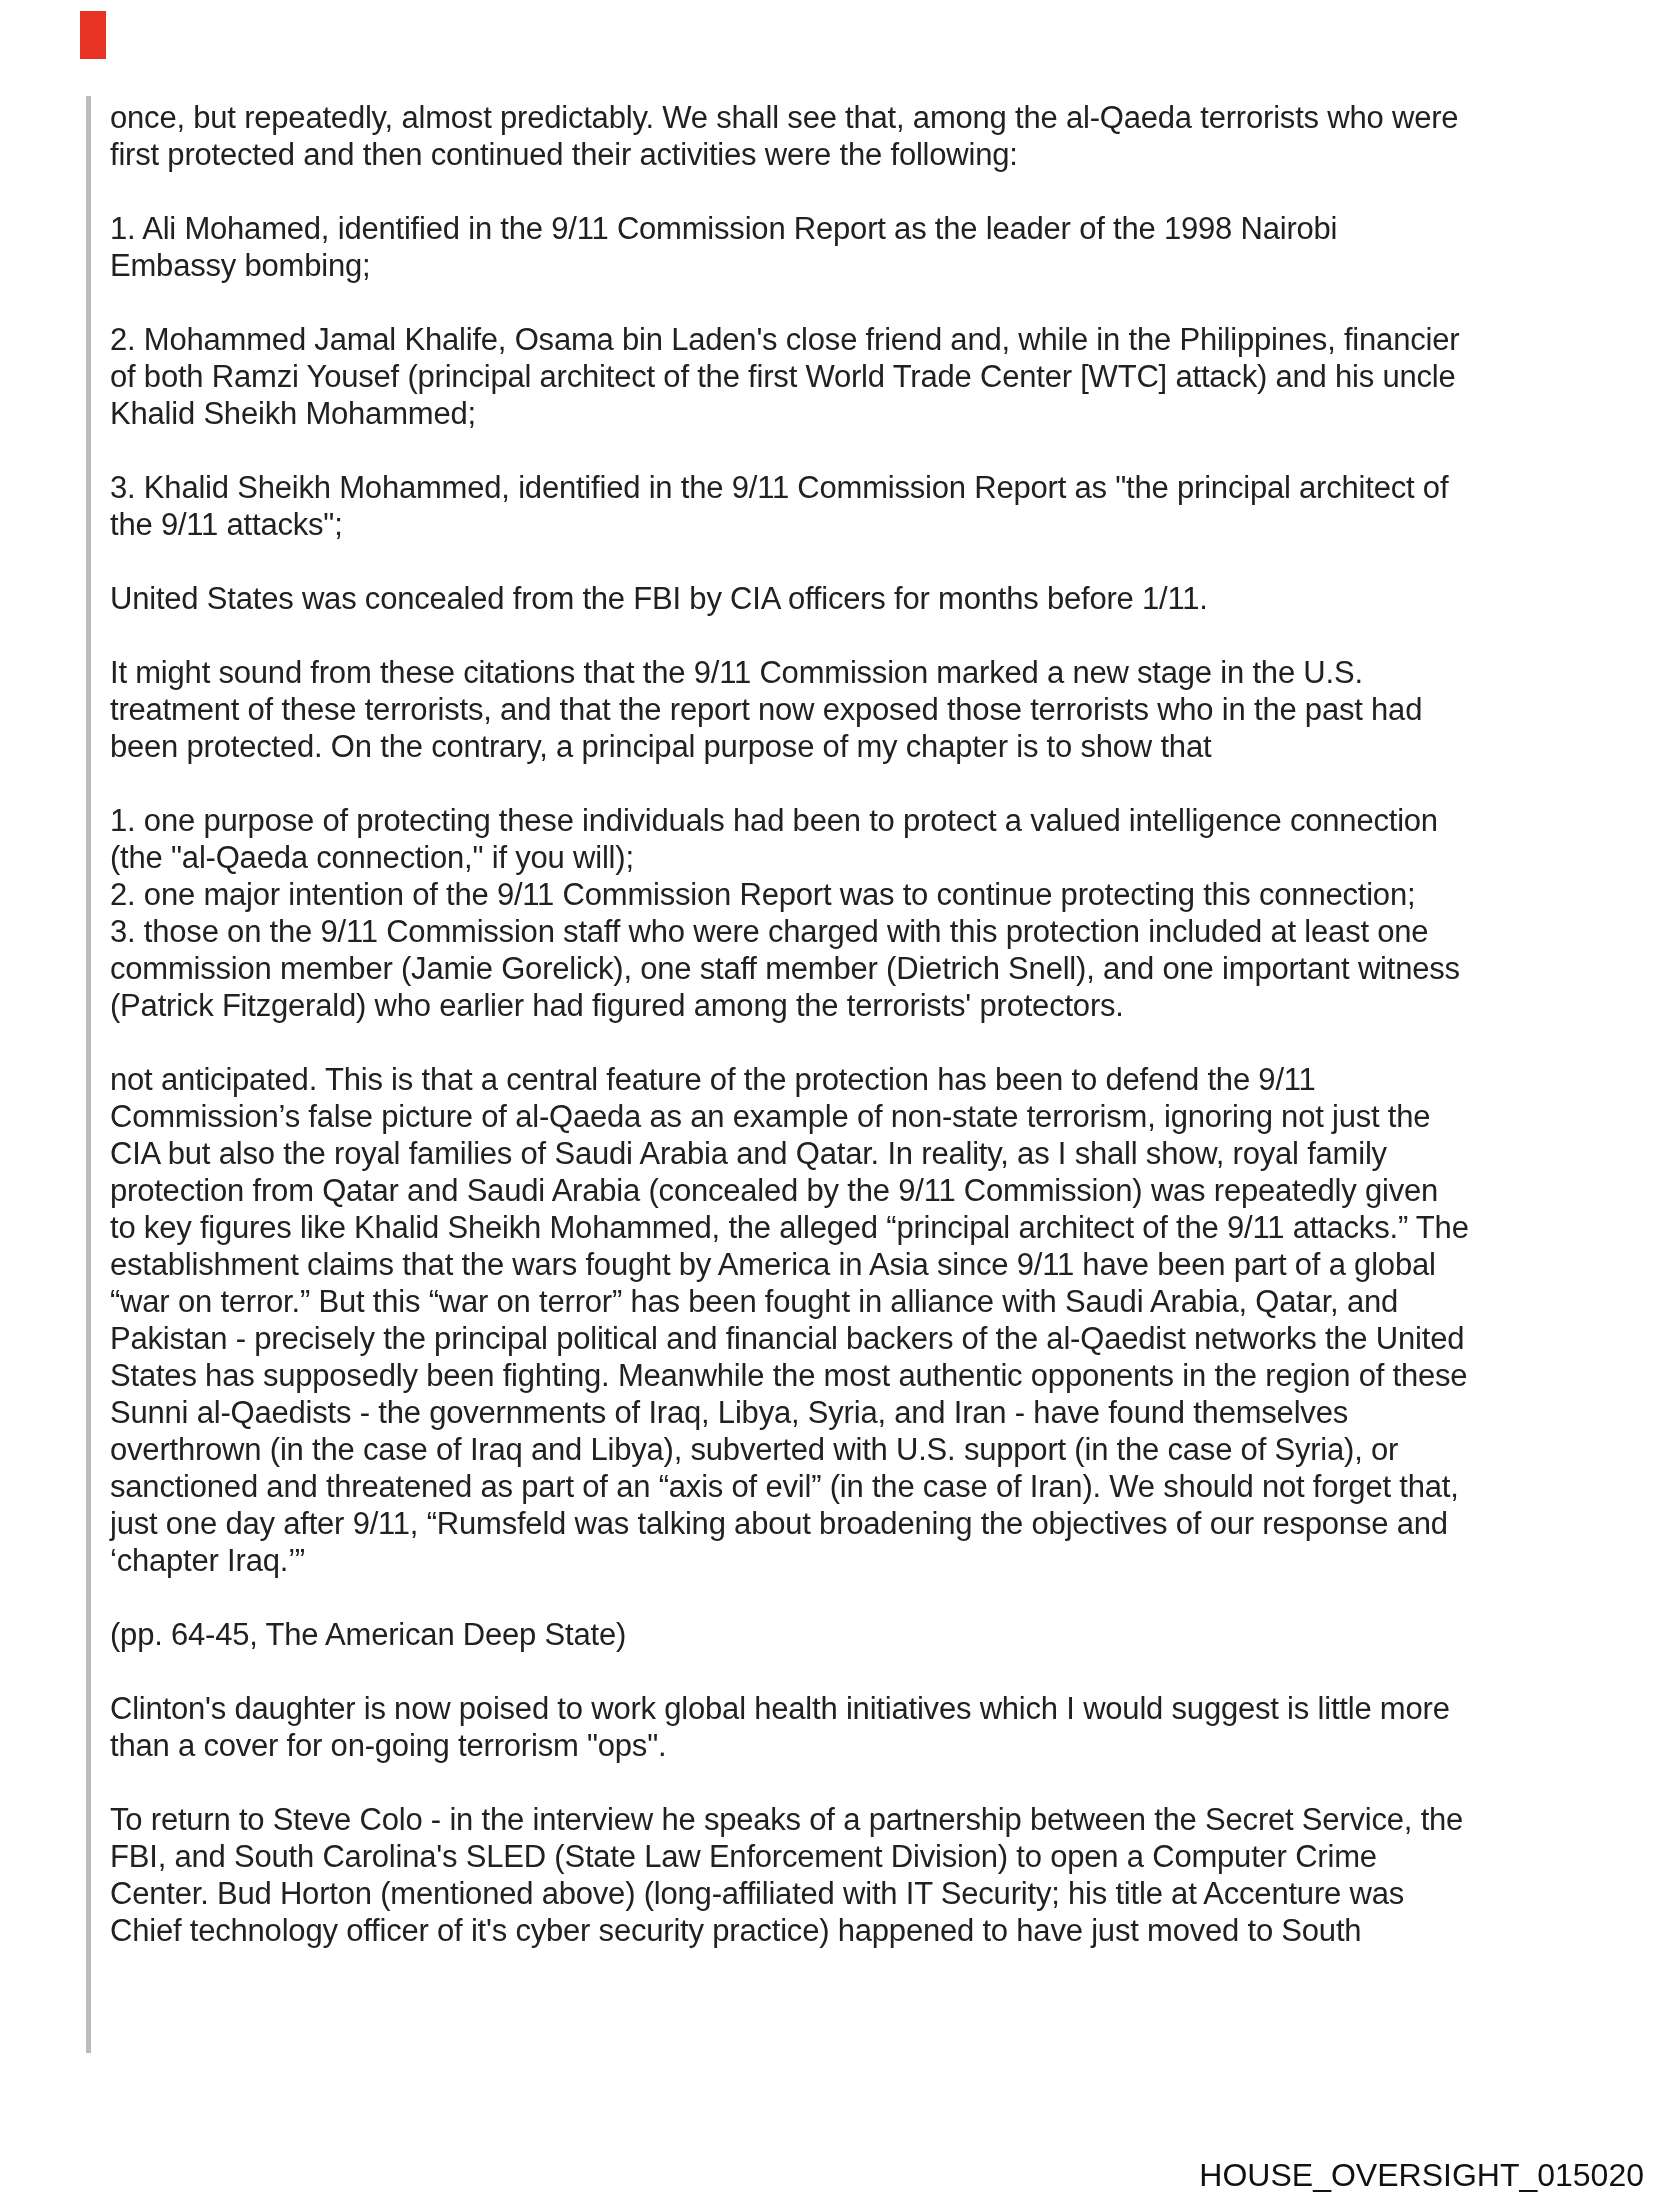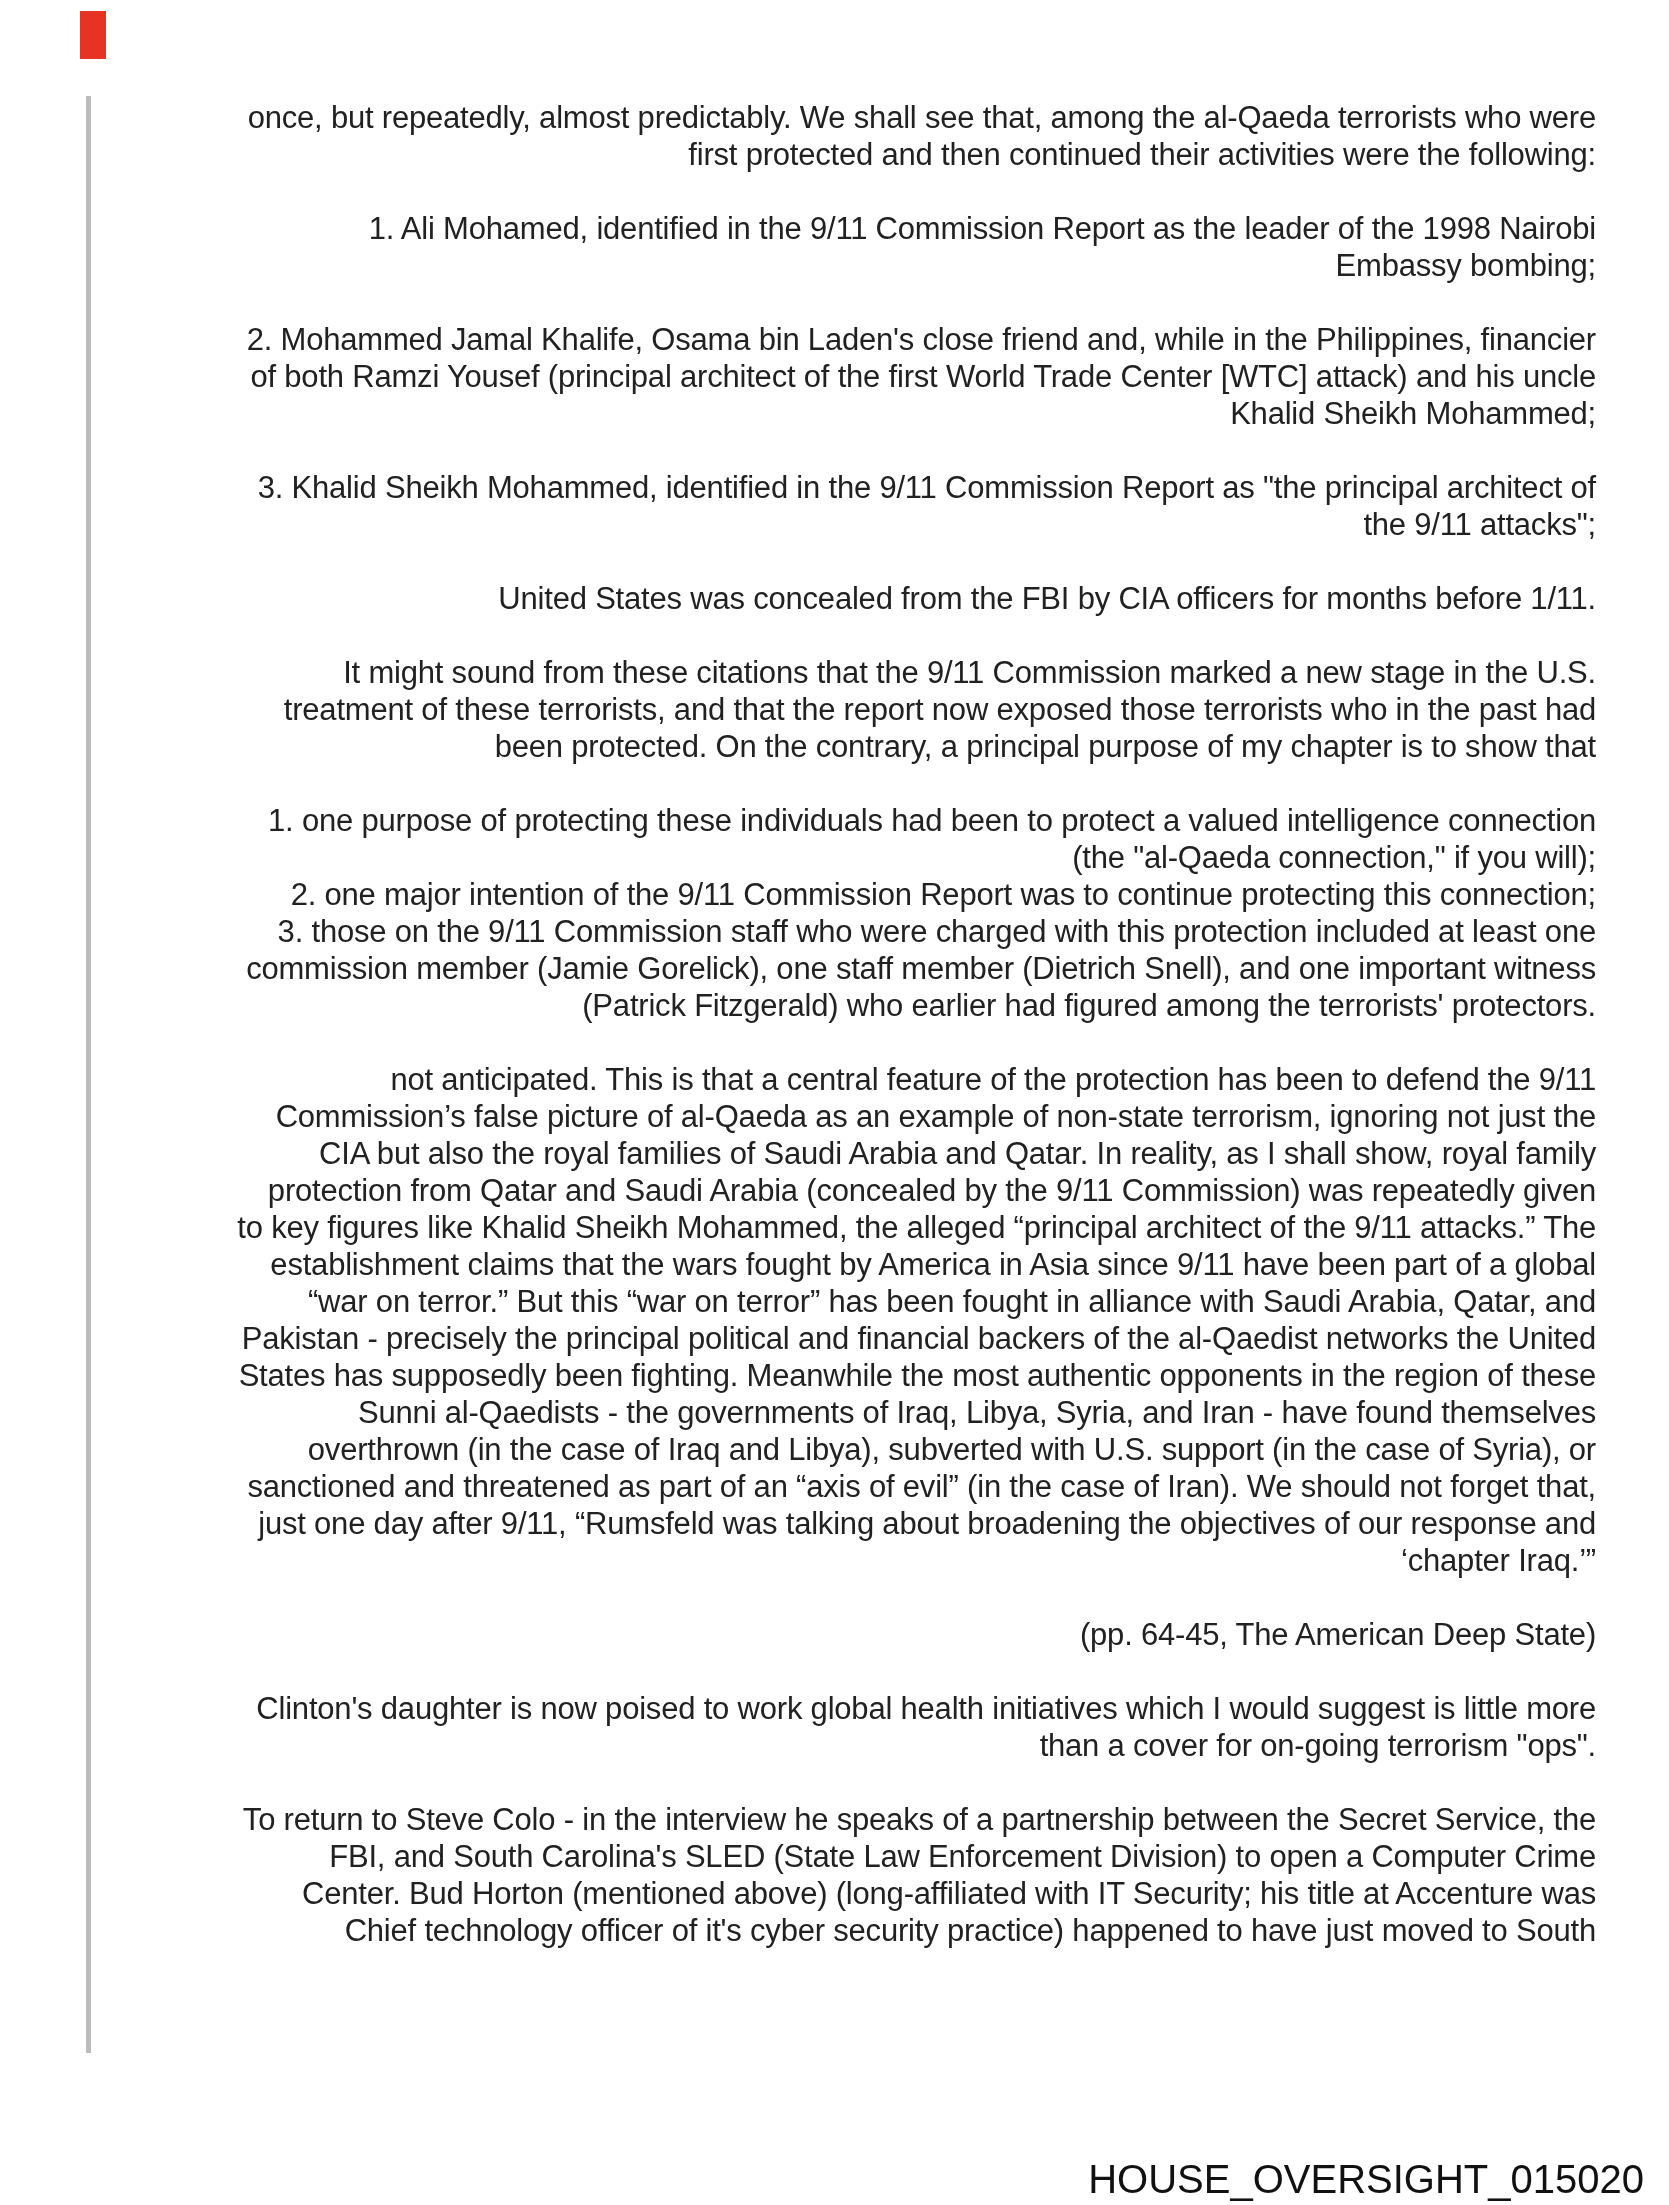--- a/index.html
+++ b/index.html
@@ -46,32 +46,32 @@
   .paragraph:last-child { margin-bottom: 0; }
   .line {
     height: 37px;
     white-space: nowrap;
   }
   .bates {
     position: absolute;
     top: 2157px;
     right: 25px;
     color: #111111;
-    font-size: 40px;
+    font-size: 32px;
     letter-spacing: 0;
     white-space: nowrap;
   }
 </style>
 </head>
 <body>
 
 <div class="page" style="background: rgb(255, 255, 255);">
   <div class="red-mark" style="background: rgb(230, 51, 35);"></div>
   <div class="margin-line" style="background: rgb(188, 188, 188);"></div>
-  <div class="text-block" id="textBlock" style="color: rgb(33, 33, 33); text-align: right;">
+  <div class="text-block" id="textBlock" style="color: rgb(33, 33, 33);">
       <div class="paragraph">
         <div class="line">once, but repeatedly, almost predictably. We shall see that, among the al-Qaeda terrorists who were</div>
         <div class="line">first protected and then continued their activities were the following:</div>
       </div>
       <div class="paragraph">
         <div class="line">1. Ali Mohamed, identified in the 9/11 Commission Report as the leader of the 1998 Nairobi</div>
         <div class="line">Embassy bombing;</div>
       </div>
       <div class="paragraph">
         <div class="line">2. Mohammed Jamal Khalife, Osama bin Laden's close friend and, while in the Philippines, financier</div>

